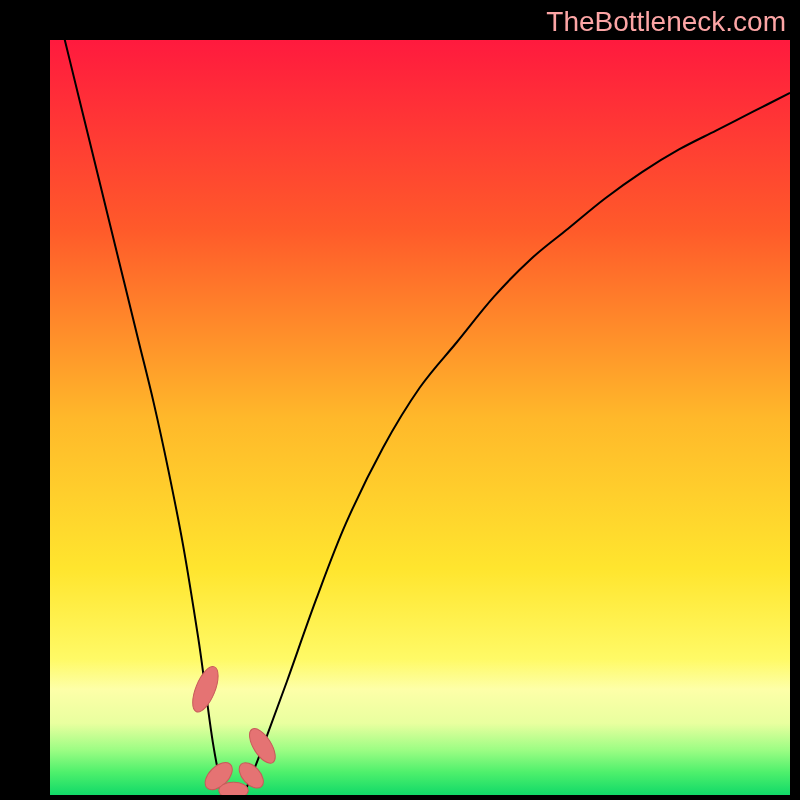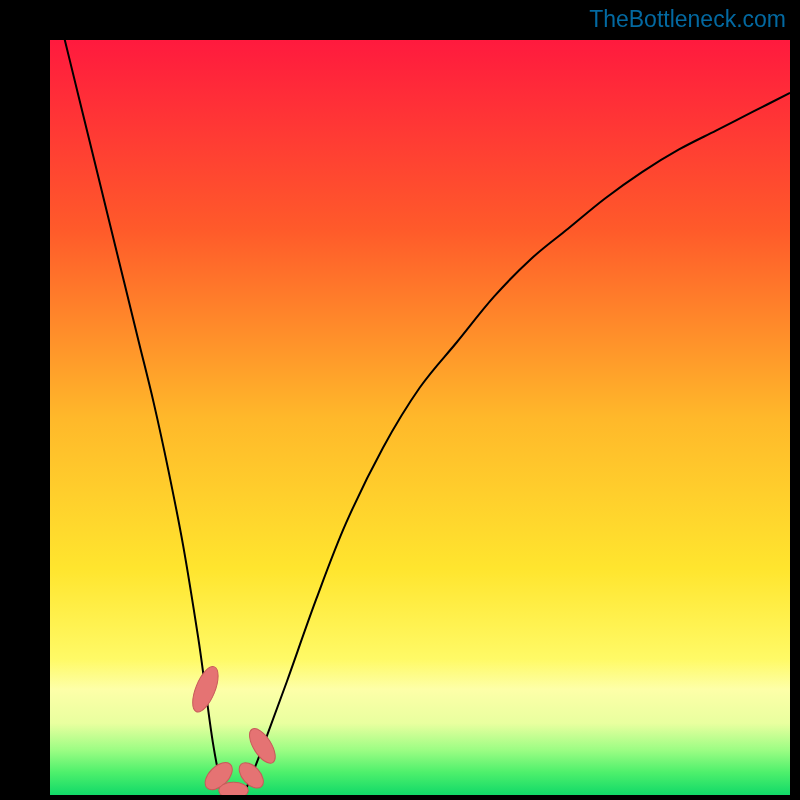--- a/index.html
+++ b/index.html
@@ -23,22 +23,22 @@
     left: 50px;
     top: 40px;
     width: 740px;
     height: 755px;
   }
   .watermark {
     position: absolute;
     top: 6px;
     right: 14px;
     font-family: Arial, Helvetica, sans-serif;
-    font-size: 23px;
-    color: #0369a1;
+    font-size: 28px;
+    color: #fca5a5;
     letter-spacing: 0px;
     font-weight: 500;
   }
   svg { display: block; }
 </style>
 </head>
 <body>
 
 <div class="frame">
 

